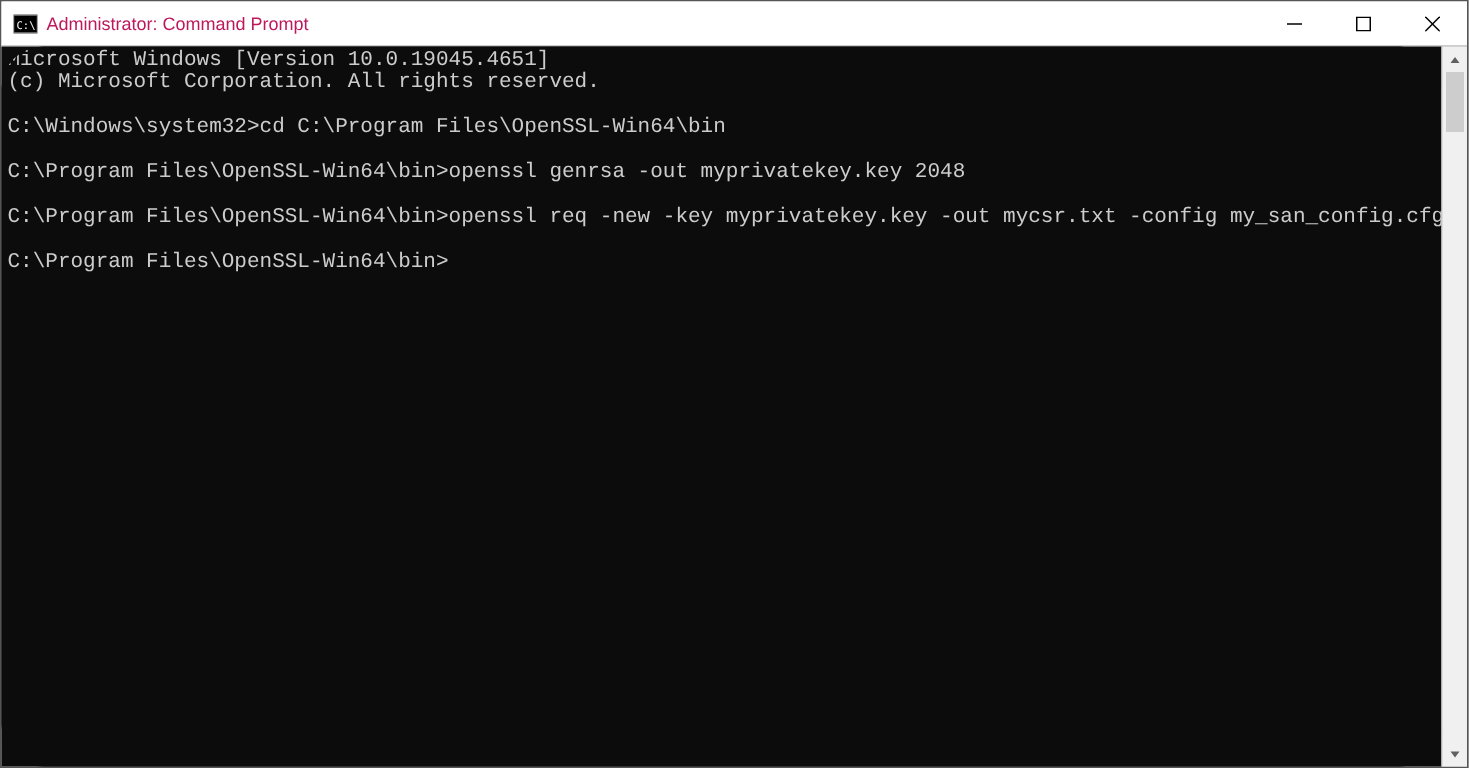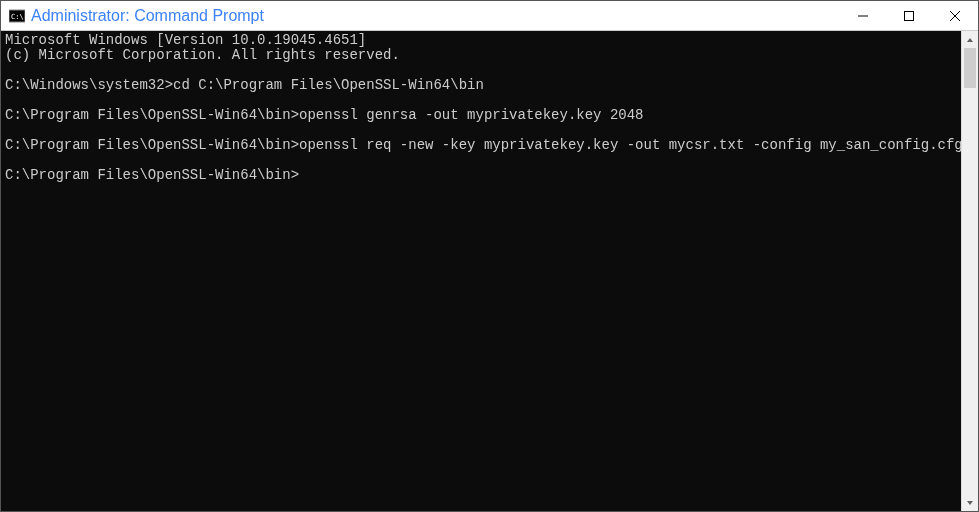--- a/index.html
+++ b/index.html
@@ -22,22 +22,22 @@
     display: flex; align-items: center;
     border-bottom: 1px solid #ccc;
     user-select: none;
   }
   .titlebar .icon-holder {
     width: 16px; height: 16px;
     margin: 0 6px 0 8px;
     display: flex; align-items: center; justify-content: center;
   }
   .titlebar .title {
-    font-size: 16px;
-    color: #3b82f6;
+    font-size: 12px;
+    color: #be185d;
     flex: 0 0 auto;
   }
   .titlebar .spacer { flex: 1; }
   .winbtn {
     width: 46px; height: 30px;
     display: flex; align-items: center; justify-content: center;
     font-size: 10px;
     color: #000;
     cursor: default;
   }
@@ -51,20 +51,21 @@
   .terminal {
     flex: 1;
     background: #0c0c0c;
     color: #cccccc;
     font-family: Consolas, "Courier New", monospace;
     font-size: 14px;
     line-height: 15px;
     padding: 2px 0 0 4px;
     white-space: pre;
     overflow: hidden;
+    border-radius: 28px;
   }
   .line { white-space: pre; }
   .scrollbar {
     width: 17px;
     background: #f0f0f0;
     display: flex; flex-direction: column;
     border-left: 1px solid #ddd;
   }
   .sb-btn {
     height: 17px;

